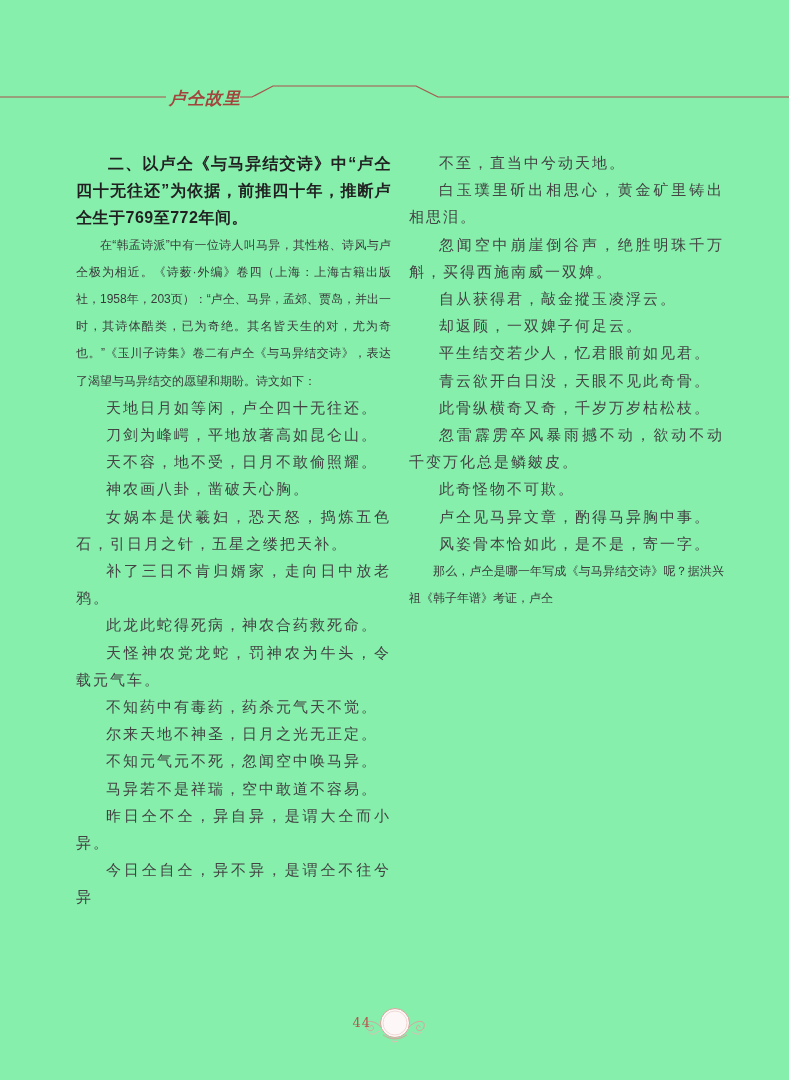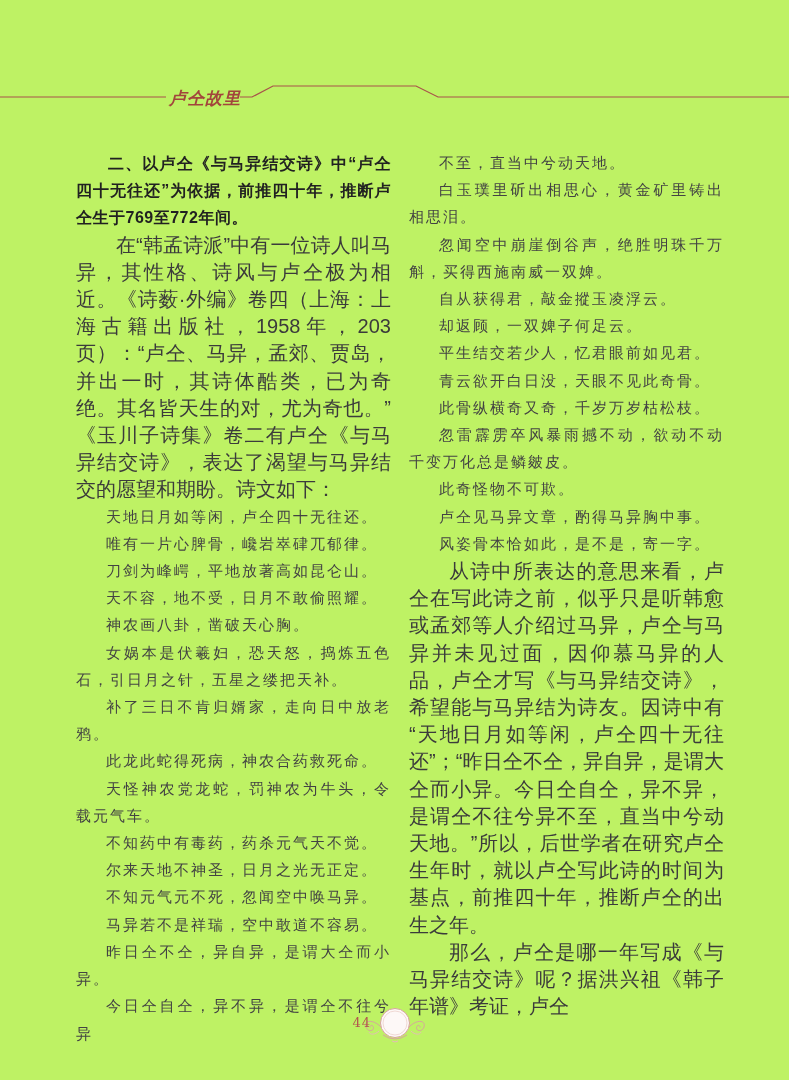--- a/index.html
+++ b/index.html
@@ -1,19 +1,19 @@
 <!DOCTYPE html>
 <html lang="zh"><head>
 <meta charset="utf-8">
 <style>
   html,body{margin:0;padding:0;background:#ffffff;}
   .page{
     position:relative;
     width:789px;height:1080px;
-    background:#bef264;
+    background:#86efac;
     overflow:hidden;
     font-family:"Liberation Sans",sans-serif;
   }
   
   .hdr{position:absolute;top:0;left:0;width:789px;height:150px;}
   .hdr-svg{position:absolute;top:75px;left:0;}
   .hdr-title{
     position:absolute;top:87px;left:169px;
     font-family:"DejaVu Serif",serif;
     font-size:17px;font-weight:bold;font-style:italic;
@@ -30,21 +30,21 @@
     margin:0;
     text-indent:2em;
     text-align:justify;
     line-height:27.2px;
   }
   .h{
     font-size:16px;font-weight:700;color:#212121;
     letter-spacing:0.5px;
   }
   .prose{
-    font-size:20px;color:#3b3b3b;
+    font-size:12px;color:#3b3b3b;
   }
   .poem{
     font-family:"DejaVu Serif",serif;
     font-size:15px;color:#434343;
     letter-spacing:2px;
   }
   .ni{text-indent:0;}
   
   .pgnum{
     position:absolute;left:50%;top:1003px;
@@ -70,21 +70,20 @@
     </svg>
     <span class="hdr-title">卢仝故里</span>
   </div>
 
   <div class="cols">
 
     <div class="col">
       <p class="h">二、以卢仝《与马异结交诗》中“卢仝四十无往还”为依据，前推四十年，推断卢仝生于769至772年间。</p>
       <p class="prose">在“韩孟诗派”中有一位诗人叫马异，其性格、诗风与卢仝极为相近。《诗薮·外编》卷四（上海：上海古籍出版社，1958年，203页）：“卢仝、马异，孟郊、贾岛，并出一时，其诗体酷类，已为奇绝。其名皆天生的对，尤为奇也。”《玉川子诗集》卷二有卢仝《与马异结交诗》，表达了渴望与马异结交的愿望和期盼。诗文如下：</p>
       <p class="poem">天地日月如等闲，卢仝四十无往还。</p>
-      <p class="poem">唯有一片心脾骨，巉岩崒硉兀郁律。</p>
       <p class="poem">刀剑为峰崿，平地放著高如昆仑山。</p>
       <p class="poem">天不容，地不受，日月不敢偷照耀。</p>
       <p class="poem">神农画八卦，凿破天心胸。</p>
       <p class="poem">女娲本是伏羲妇，恐天怒，捣炼五色石，引日月之针，五星之缕把天补。</p>
       <p class="poem">补了三日不肯归婿家，走向日中放老鸦。</p>
       <p class="poem">此龙此蛇得死病，神农合药救死命。</p>
       <p class="poem">天怪神农党龙蛇，罚神农为牛头，令载元气车。</p>
       <p class="poem">不知药中有毒药，药杀元气天不觉。</p>
       <p class="poem">尔来天地不神圣，日月之光无正定。</p>
       <p class="poem">不知元气元不死，忽闻空中唤马异。</p>
@@ -99,21 +98,20 @@
       <p class="poem">忽闻空中崩崖倒谷声，绝胜明珠千万斛，买得西施南威一双婢。</p>
       <p class="poem">自从获得君，敲金摐玉凌浮云。</p>
       <p class="poem">却返顾，一双婢子何足云。</p>
       <p class="poem">平生结交若少人，忆君眼前如见君。</p>
       <p class="poem">青云欲开白日没，天眼不见此奇骨。</p>
       <p class="poem">此骨纵横奇又奇，千岁万岁枯松枝。</p>
       <p class="poem">忽雷霹雳卒风暴雨撼不动，欲动不动千变万化总是鳞皴皮。</p>
       <p class="poem">此奇怪物不可欺。</p>
       <p class="poem">卢仝见马异文章，酌得马异胸中事。</p>
       <p class="poem">风姿骨本恰如此，是不是，寄一字。</p>
-      <p class="prose">从诗中所表达的意思来看，卢仝在写此诗之前，似乎只是听韩愈或孟郊等人介绍过马异，卢仝与马异并未见过面，因仰慕马异的人品，卢仝才写《与马异结交诗》，希望能与马异结为诗友。因诗中有“天地日月如等闲，卢仝四十无往还”；“昨日仝不仝，异自异，是谓大仝而小异。今日仝自仝，异不异，是谓仝不往兮异不至，直当中兮动天地。”所以，后世学者在研究卢仝生年时，就以卢仝写此诗的时间为基点，前推四十年，推断卢仝的出生之年。</p>
       <p class="prose">那么，卢仝是哪一年写成《与马异结交诗》呢？据洪兴祖《韩子年谱》考证，卢仝</p>
     </div>
 
   </div>
 
   <div class="pgnum">
     <svg width="84" height="46" viewBox="0 0 84 46">
       <circle cx="42" cy="20" r="14.5" fill="#fdf8f7" stroke="#d8a49e" stroke-width="1"></circle>
       <circle cx="42" cy="20" r="12" fill="none" stroke="#f0d9d5" stroke-width="1"></circle>
 

